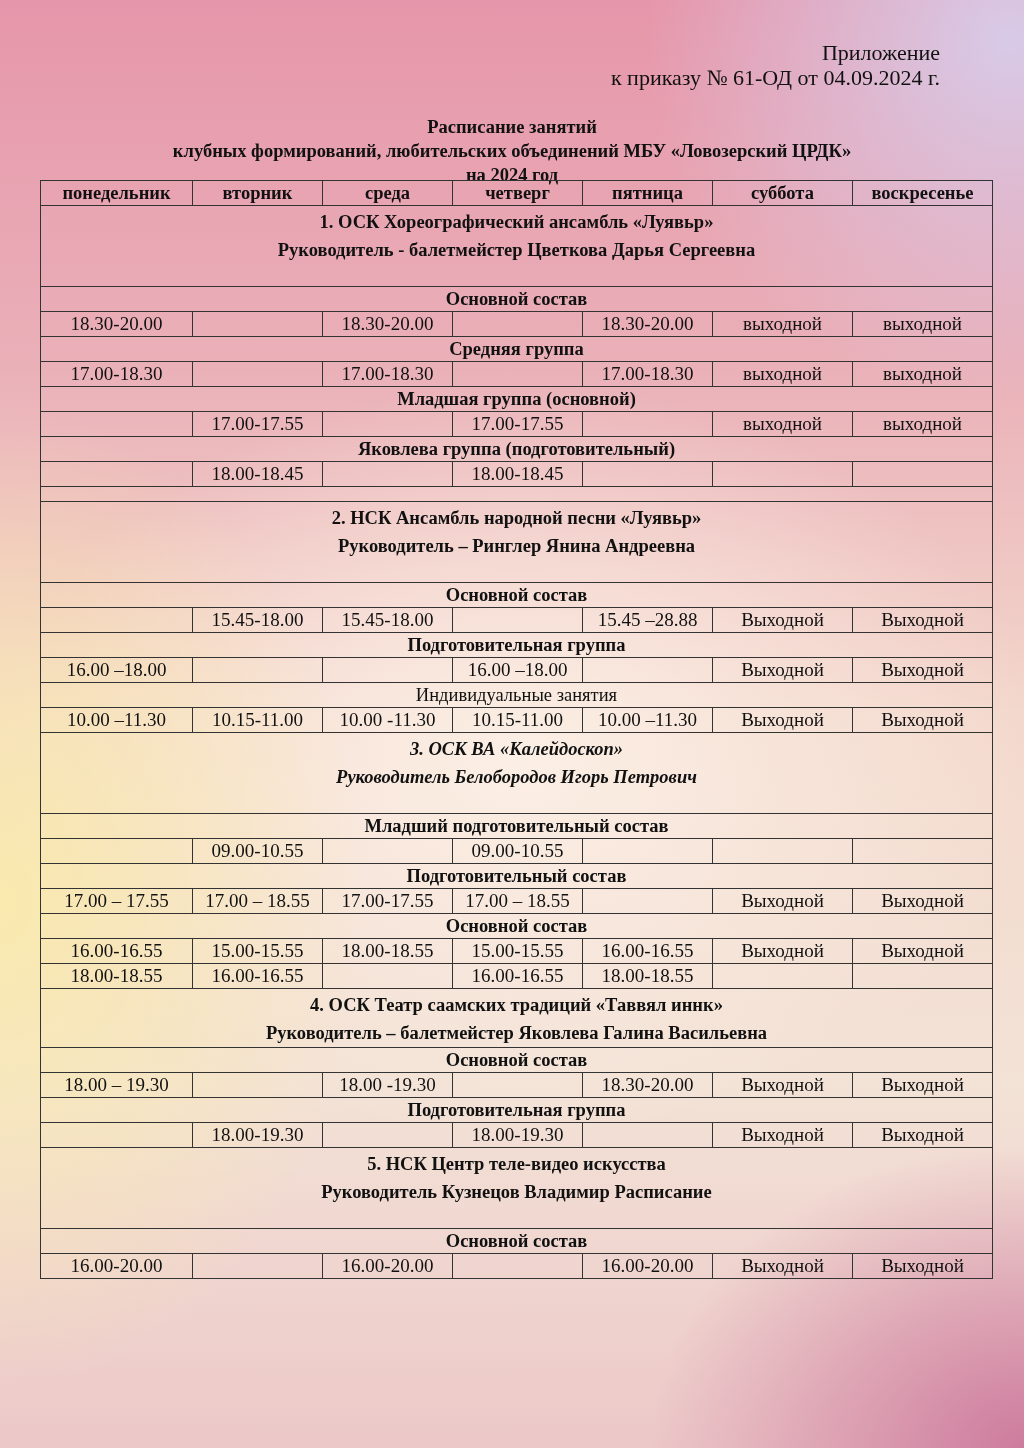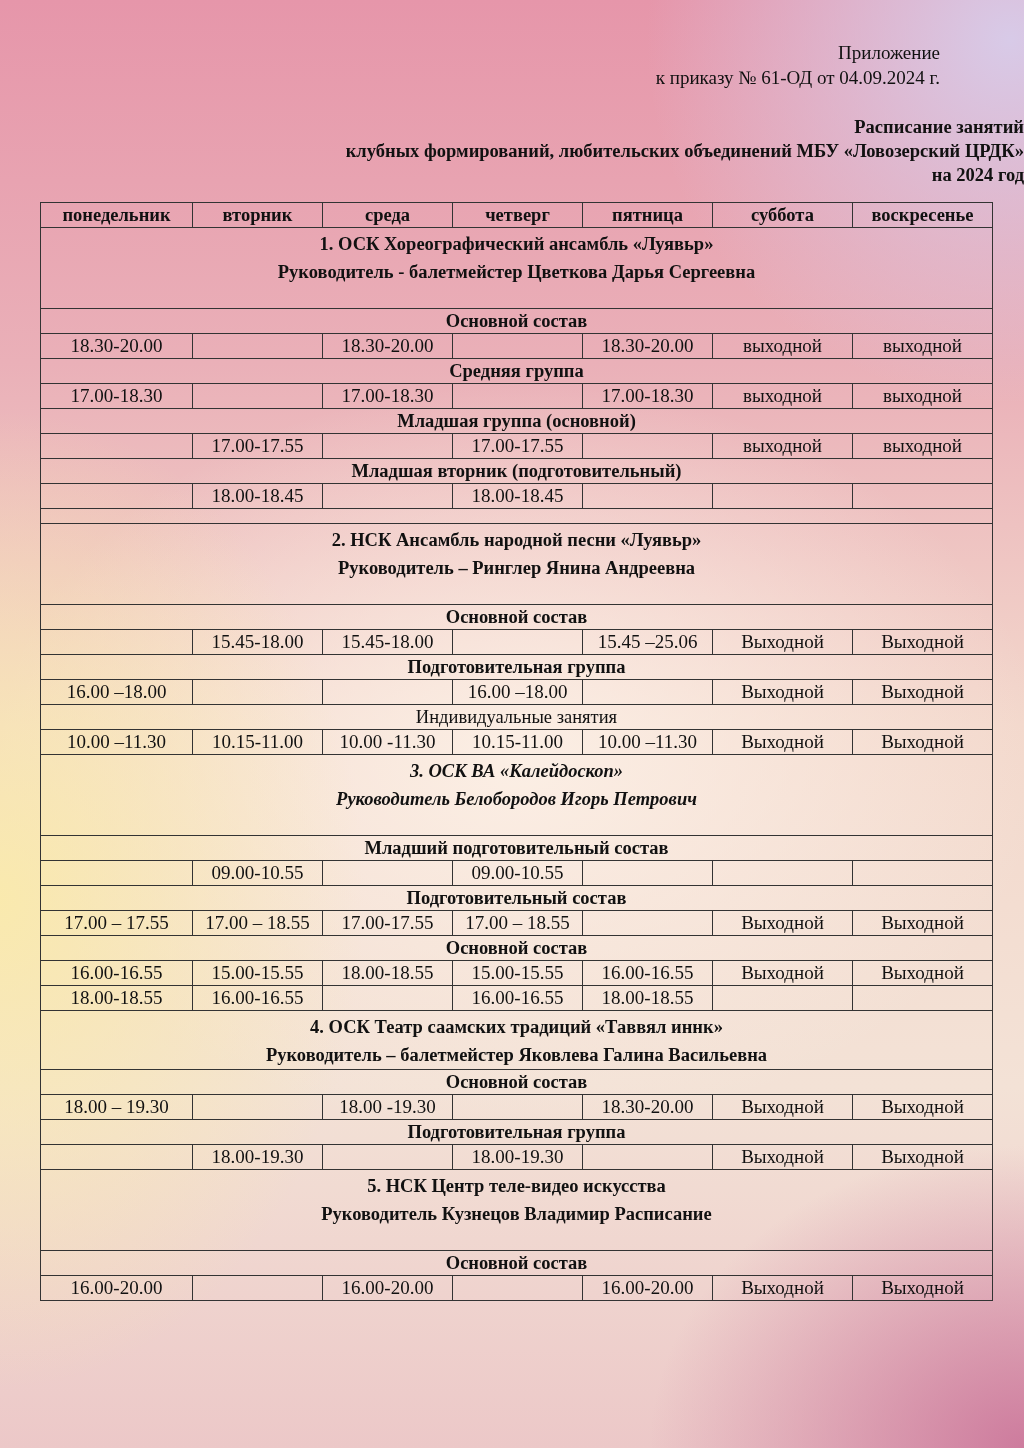--- a/index.html
+++ b/index.html
@@ -7,24 +7,24 @@
     width: 1024px; height: 1448px; position: relative; overflow: hidden;
     font-family: "Liberation Serif", "DejaVu Serif", serif;
     color: #111;
     background:
       radial-gradient(ellipse 520px 520px at 1010px 40px, rgba(215,205,235,0.95), rgba(215,205,235,0) 70%),
       radial-gradient(ellipse 520px 700px at 0px 900px, rgba(250,235,170,0.9), rgba(250,235,170,0) 70%),
       radial-gradient(ellipse 520px 420px at 1024px 1448px, rgba(200,110,150,0.85), rgba(200,110,150,0) 72%),
       radial-gradient(ellipse 700px 500px at 520px 760px, rgba(252,240,230,0.95), rgba(252,240,230,0) 75%),
       linear-gradient(180deg, #e696aa 0%, #eab0b8 25%, #f3d8cc 50%, #f3e2d6 75%, #ecc8c8 100%);
   }
-  .appendix { position: absolute; right: 84px; top: 40px; text-align: right; font-size: 19px; line-height: 25px; }
-  .title { position: absolute; left: 0; right: 0; top: 115px; text-align: right; font-weight: bold; font-size: 18.5px; line-height: 24px; }
+  .appendix { position: absolute; right: 84px; top: 40px; text-align: right; font-size: 22px; line-height: 25px; }
+  .title { position: absolute; left: 0; right: 0; top: 115px; text-align: center; font-weight: bold; font-size: 18.5px; line-height: 24px; }
   table.sched {
-    position: absolute; left: 40px; top: 202px; width: 952px;
+    position: absolute; left: 40px; top: 180px; width: 952px;
     border-collapse: collapse; table-layout: fixed; font-size: 19px;
   }
   table.sched td, table.sched th {
     border: 1px solid #333; padding: 0 2px; height: 24px; line-height: 22px;
     text-align: center; white-space: nowrap; overflow: hidden;
   }
   table.sched th { font-weight: bold; font-size: 18.5px; }
   .sec-title { font-weight: bold; font-size: 18.5px; line-height: 28px !important; }
   .sub { font-weight: bold; font-size: 18.5px; }
   .sub.plain { font-weight: normal; margin-top: 12px; }
@@ -103,21 +103,21 @@
       <tr>
         <td></td>
         <td>17.00-17.55</td>
         <td></td>
         <td>17.00-17.55</td>
         <td></td>
         <td>выходной</td>
         <td>выходной</td>
       </tr>
       <tr>
-        <td colspan="7" class="sub">Младшая вторник (подготовительный)</td>
+        <td colspan="7" class="sub">Яковлева группа (подготовительный)</td>
       </tr>
       <tr>
         <td></td>
         <td>18.00-18.45</td>
         <td></td>
         <td>18.00-18.45</td>
         <td></td>
         <td></td>
         <td></td>
       </tr>
@@ -131,21 +131,21 @@
         </td>
       </tr>
       <tr>
         <td colspan="7" class="sub">Основной состав</td>
       </tr>
       <tr>
         <td></td>
         <td>15.45-18.00</td>
         <td>15.45-18.00</td>
         <td></td>
-        <td>15.45 –25.06</td>
+        <td>15.45 –28.88</td>
         <td>Выходной</td>
         <td>Выходной</td>
       </tr>
       <tr>
         <td colspan="7" class="sub">Подготовительная группа</td>
       </tr>
       <tr>
         <td>16.00 –18.00</td>
         <td></td>
         <td></td>

